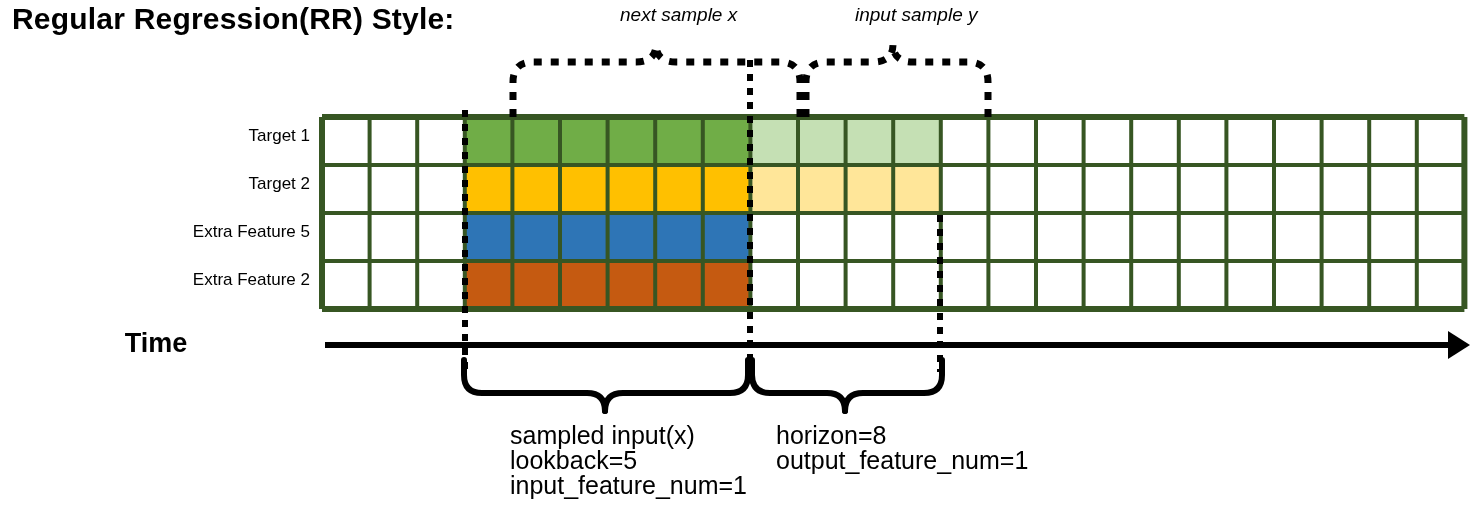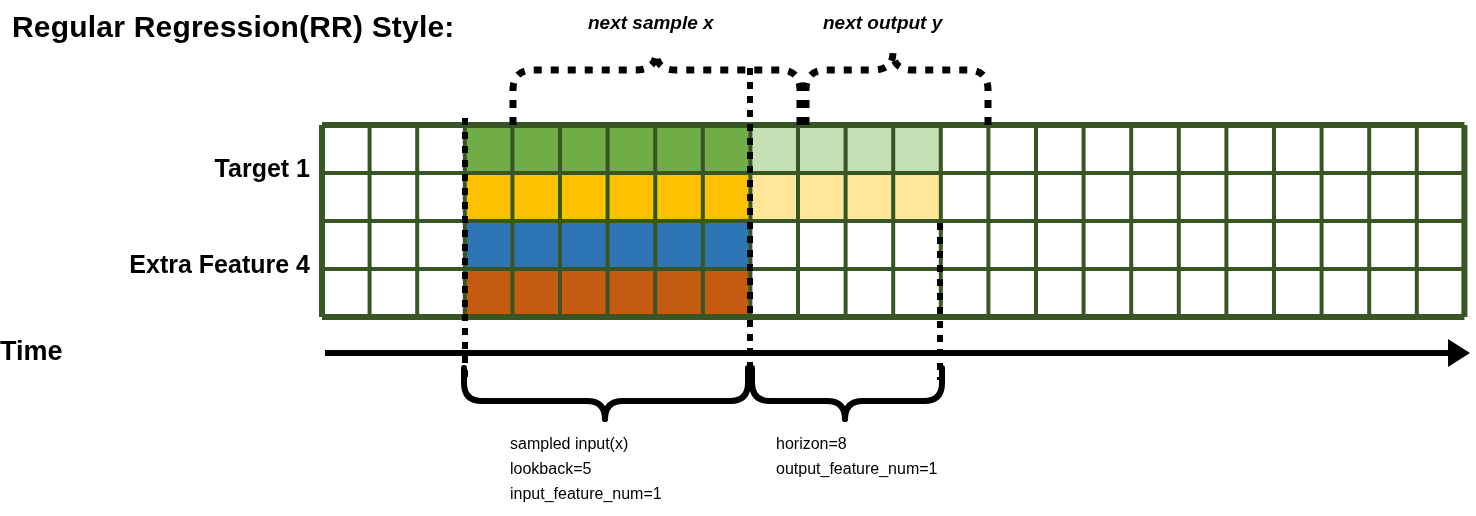--- a/index.html
+++ b/index.html
@@ -1,48 +1,50 @@
 <!DOCTYPE html>
 <html><head>
 <meta charset="utf-8">
 <style>
   html,body{margin:0;padding:0;background:#ffffff;}
   body{width:1476px;height:516px;position:relative;overflow:hidden;
        font-family:"Liberation Sans","DejaVu Sans",sans-serif;color:#000;}
-  #stage{position:absolute;left:0;top:8px;width:1476px;height:504px;}
+  #stage{position:absolute;left:0;top:0;width:1476px;height:504px;}
 
   #title{position:absolute;left:12px;top:2px;font-size:30px;font-weight:700;
          letter-spacing:.2px;white-space:nowrap;}
 
   .row-label{position:absolute;right:0;width:310px;text-align:right;
-             font-size:25px;font-weight:700;white-space:nowrap;margin-top:20px;}
+             font-size:17px;font-weight:400;white-space:nowrap;}
 
-  #time-label{position:absolute;left:0;width:312px;text-align:left;top:328px;
+  #time-label{position:absolute;left:0;width:312px;text-align:center;top:328px;
               font-size:27px;font-weight:700;}
 
-  .brace-label{position:absolute;font-size:16px;line-height:25px;white-space:nowrap;}
+  .brace-label{position:absolute;font-size:25px;line-height:25px;white-space:nowrap;}
   .brace-label div{white-space:nowrap;}
 
-  .top-note{position:absolute;font-size:19px;font-style:italic;font-weight:700;
-            white-space:nowrap;}
+  .top-note{position:absolute;font-size:19px;font-style:italic;font-weight:400;
+            white-space:nowrap;margin-left:32px;}
 
   svg.layer{position:absolute;left:0;top:0;width:1476px;height:516px;overflow:visible;}
 </style>
 </head>
 <body>
 
 <div id="stage">
 
   <div id="title">Regular Regression(RR) Style:</div>
 
   <div class="top-note" style="left:588px;top:4px;">next sample x</div>
-  <div class="top-note" style="left:823px;top:4px;">next output y</div>
+  <div class="top-note" style="left:823px;top:4px;">input sample y</div>
 
   <div class="row-label" style="top:126px;left:0px;">Target 1</div>
-  <div class="row-label" style="top:222px;left:0px;">Extra Feature 4</div>
+  <div class="row-label" style="top:174px;left:0px;">Target 2</div>
+  <div class="row-label" style="top:222px;left:0px;">Extra Feature 5</div>
+  <div class="row-label" style="top:270px;left:0px;">Extra Feature 2</div>
 
   <div id="time-label">Time</div>
 
   <div class="brace-label" style="left:510px;top:423px;">
     <div>sampled input(x)</div>
     <div>lookback=5</div>
     <div>input_feature_num=1</div>
   </div>
   <div class="brace-label" style="left:776px;top:423px;">
     <div>horizon=8</div>

